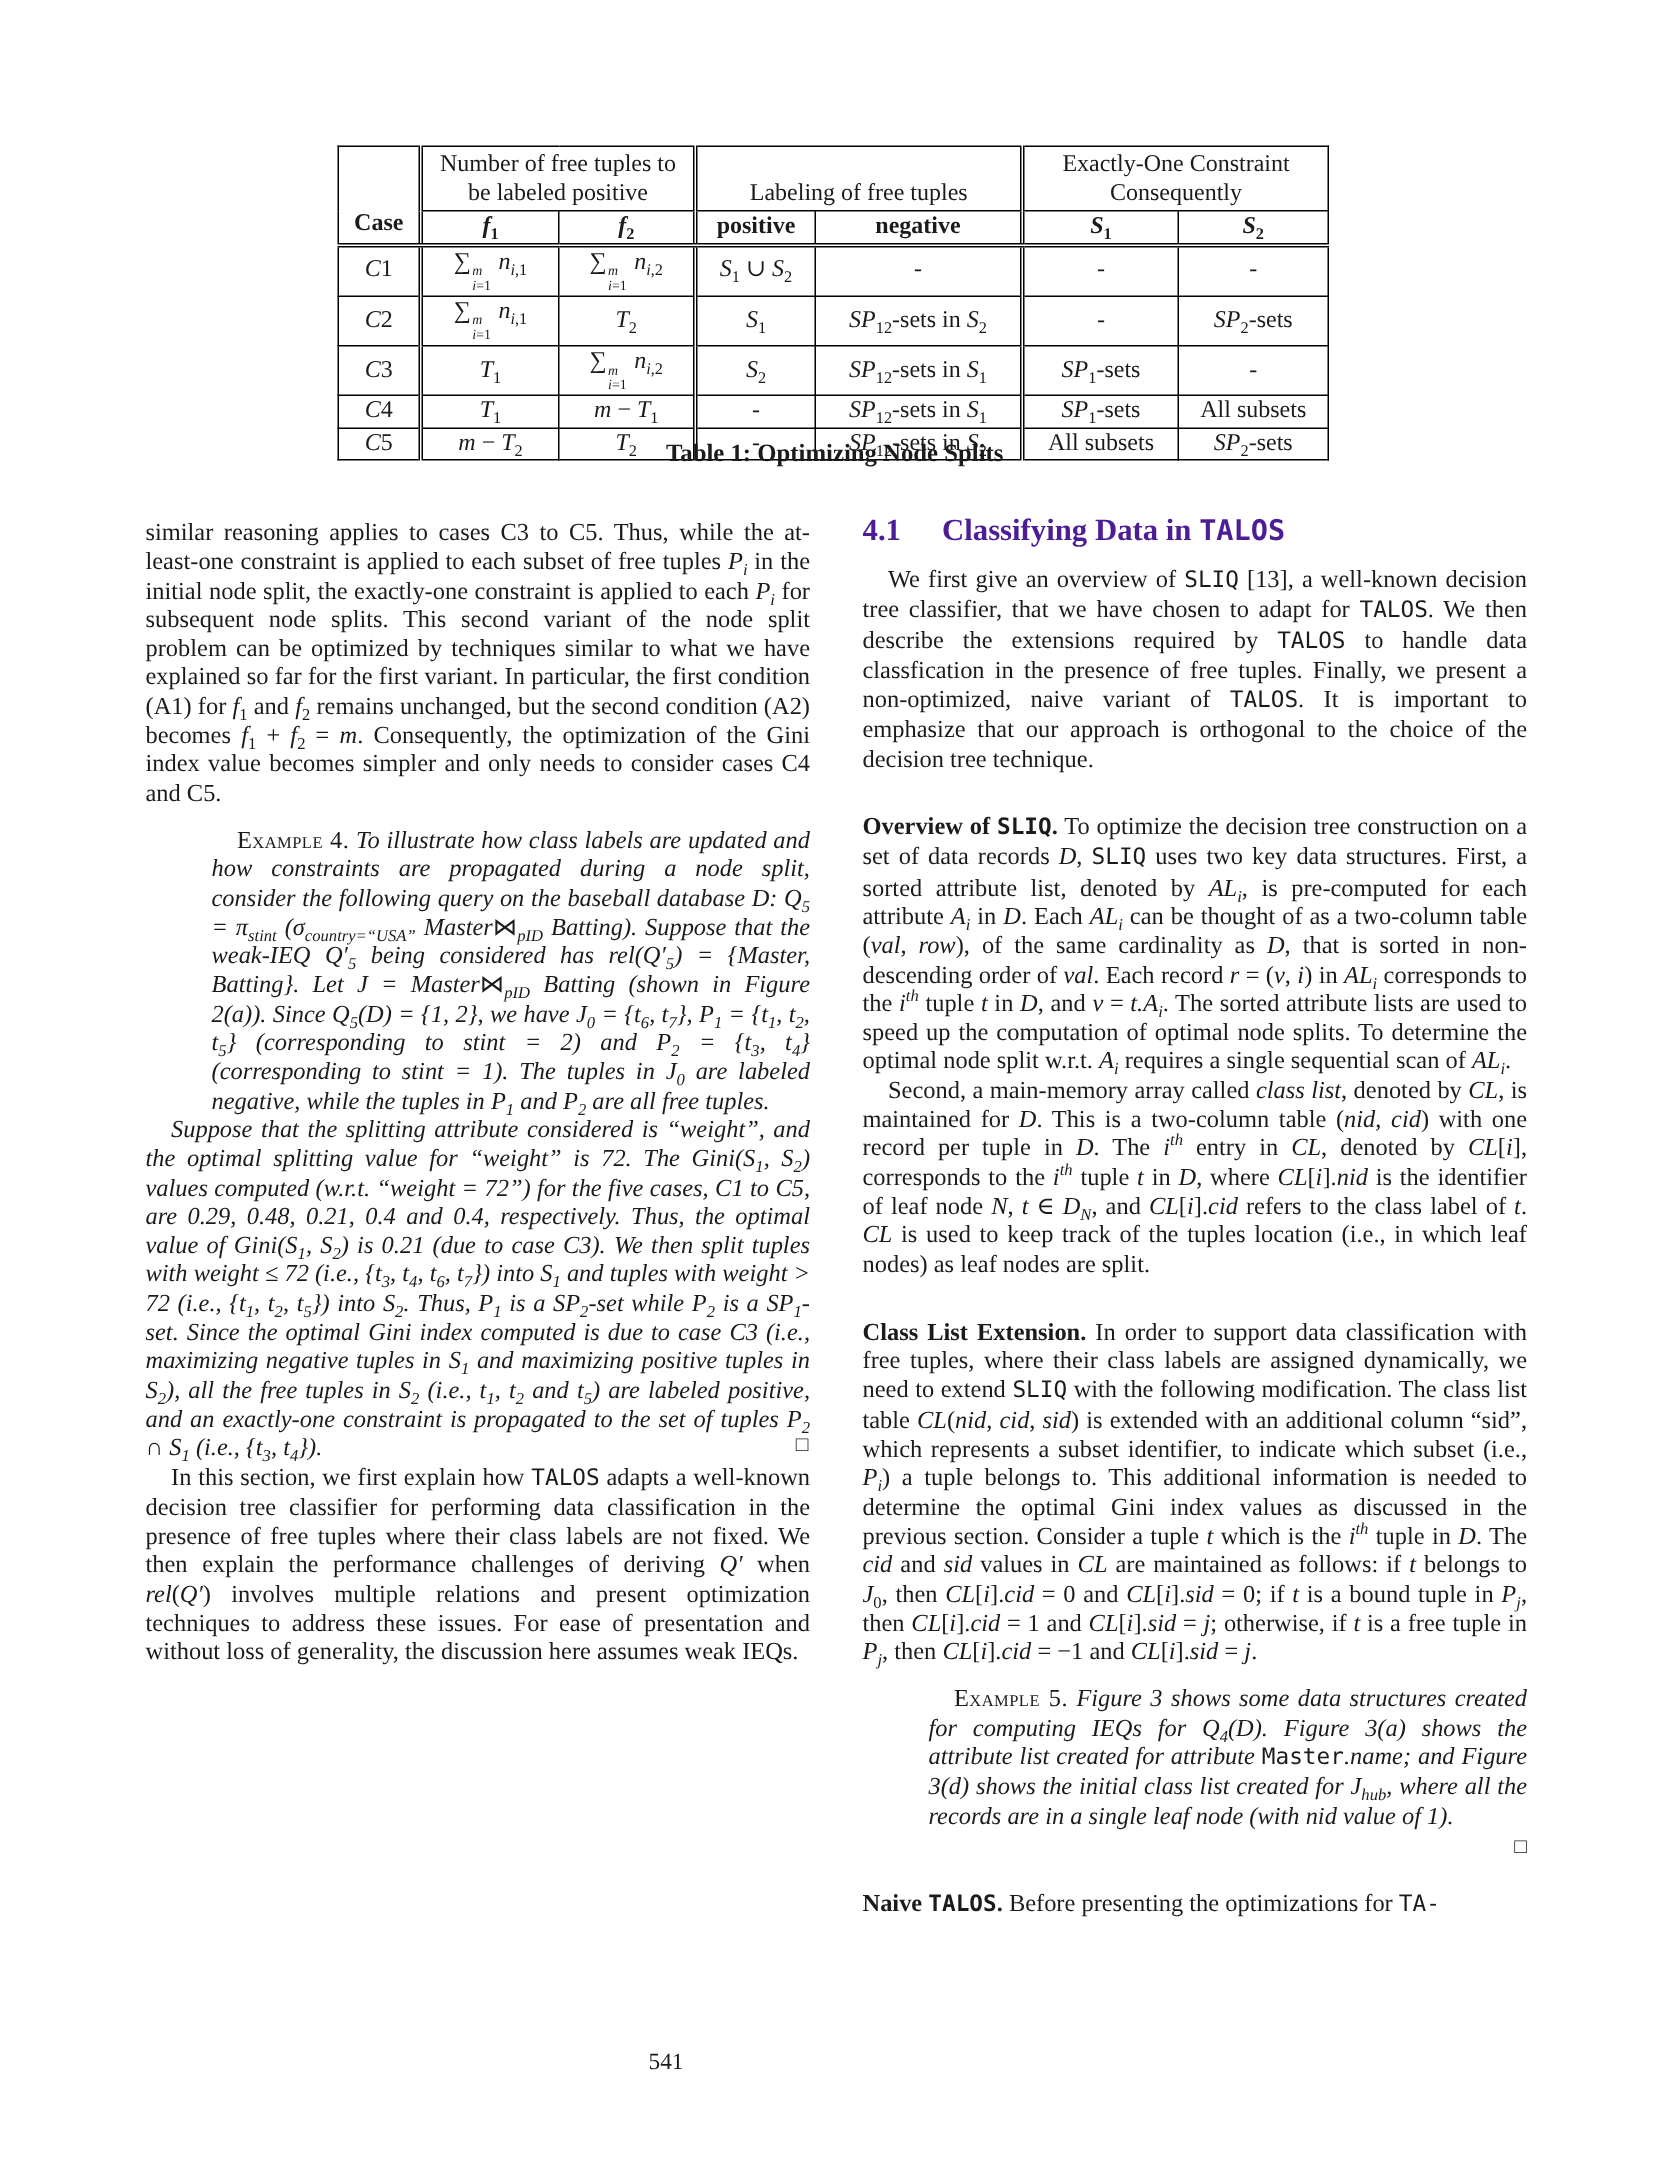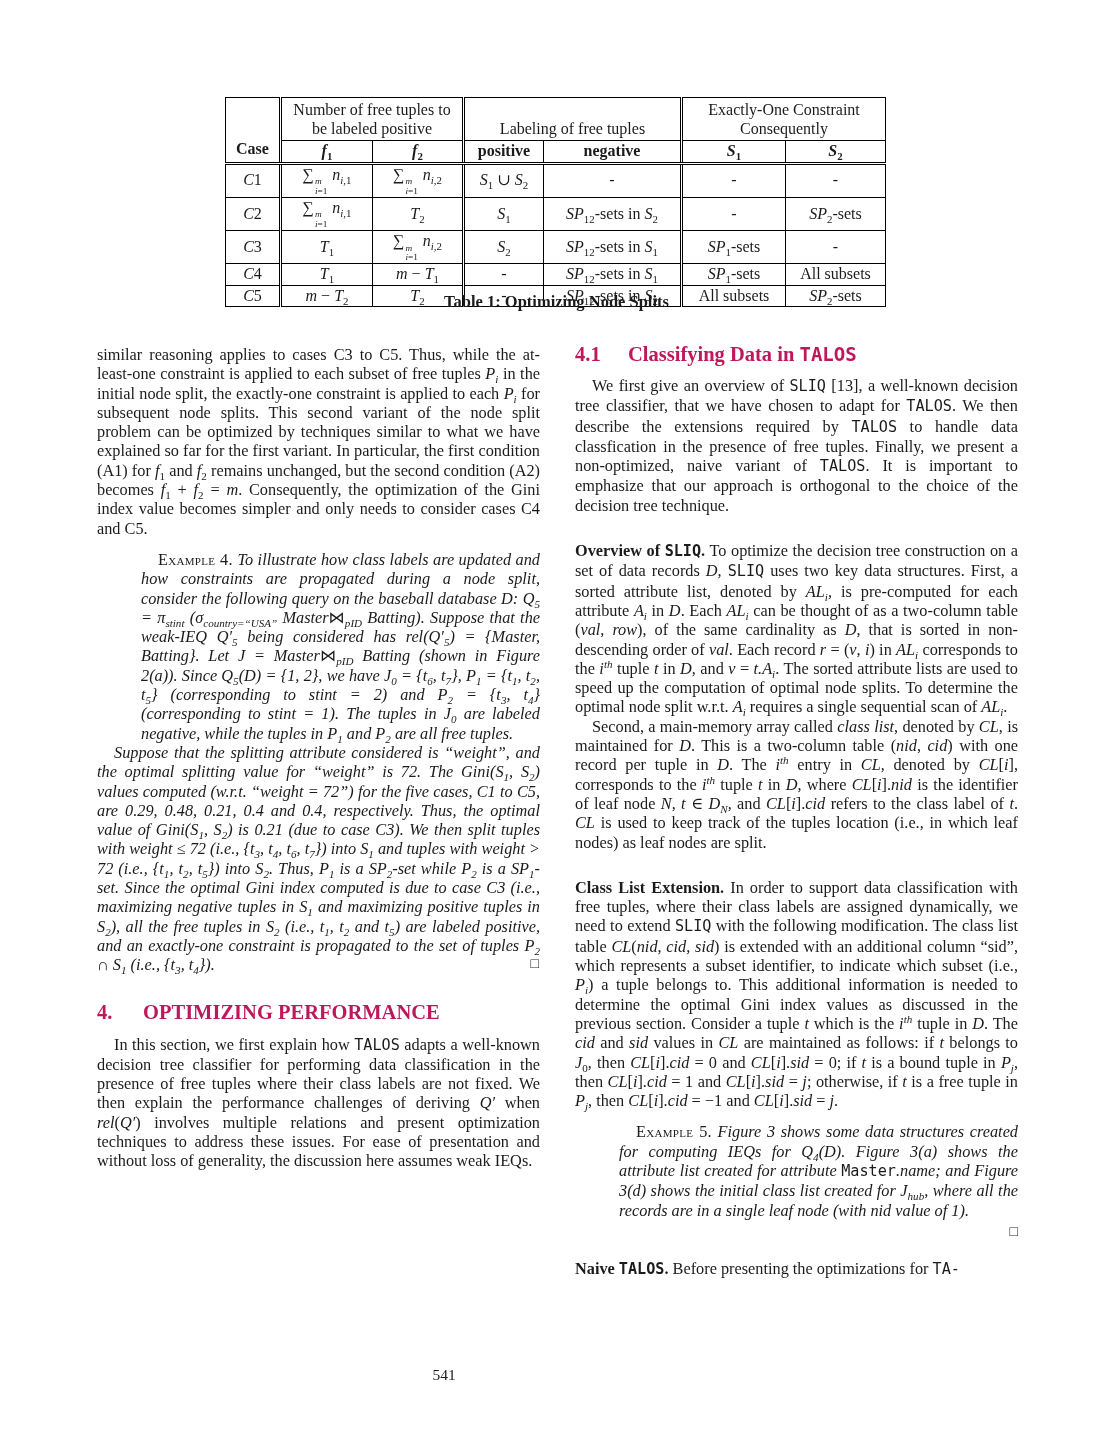--- a/index.html
+++ b/index.html
@@ -12,21 +12,21 @@
   p{margin:0;text-align:justify;font-size:16.3px;line-height:19.3px;}
   .ind{text-indent:17px;}
   code{font-family:"DejaVu Sans Mono","Liberation Mono",monospace;font-size:0.93em;font-style:normal;}
   b code{font-weight:bold;}
   sub,sup{font-size:68%;line-height:0;}
   .sc{font-variant:small-caps;font-style:normal;letter-spacing:0.3px;}
   .pos-rel{position:relative;}
   .qedabs{position:absolute;right:1px;bottom:1px;font-style:normal;font-size:14px;}
   .qedline{display:block;text-align:right;font-style:normal;font-size:14px;margin-top:2px;}
 
-  h2,h3{margin:0;font-weight:bold;color:#be185d;}
+  h2,h3{margin:0;font-weight:bold;color:#4c1d95;}
   h2{font-size:20.5px;line-height:24px;margin-top:25px;margin-bottom:11px;}
   h3{font-size:20.5px;line-height:24px;margin-bottom:10px;}
   .secnum{display:inline-block;}
   h2 .secnum{width:46px;}
   h3 .secnum{width:53px;}
   h3 code{font-weight:bold;}
 
   
   .col{position:absolute;width:443px;}
   .col-left{left:97px;top:345px;}
@@ -143,23 +143,20 @@
     </tbody>
       </table>
   </div>
 
   <div class="caption">Table 1: Optimizing Node Splits</div>
 
   <div class="col col-left">
     <p>similar reasoning applies to cases C3 to C5.  Thus, while the at-least-one constraint is applied to each subset of free tuples <i>P<sub>i</sub></i> in the initial node split, the exactly-one constraint is applied to each <i>P<sub>i</sub></i> for subsequent node splits.  This second variant of the node split problem can be optimized by techniques similar to what we have explained so far for the first variant.  In particular, the first condition (A1) for <i>f</i><sub>1</sub> and <i>f</i><sub>2</sub> remains unchanged, but the second condition (A2) becomes <i>f</i><sub>1</sub> + <i>f</i><sub>2</sub> = <i>m</i>.  Consequently, the optimization of the Gini index value becomes simpler and only needs to consider cases C4 and C5.</p>
     <p class="ind mt-md"><span class="sc">Example 4.</span> <i>To illustrate how class labels are updated and how constraints are propagated during a node split, consider the following query on the baseball database D: Q<sub>5</sub> = π<sub>stint</sub> (σ<sub>country=“USA”</sub> Master⋈<sub>pID</sub> Batting). Suppose that the weak-IEQ Q′<sub>5</sub> being considered has rel(Q′<sub>5</sub>) = {Master, Batting}.  Let J = Master⋈<sub>pID</sub> Batting (shown in Figure 2(a)).  Since Q<sub>5</sub>(D) = {1, 2}, we have J<sub>0</sub> = {t<sub>6</sub>, t<sub>7</sub>}, P<sub>1</sub> = {t<sub>1</sub>, t<sub>2</sub>, t<sub>5</sub>} (corresponding to stint = 2) and P<sub>2</sub> = {t<sub>3</sub>, t<sub>4</sub>} (corresponding to stint = 1).  The tuples in J<sub>0</sub> are labeled negative, while the tuples in P<sub>1</sub> and P<sub>2</sub> are all free tuples.</i></p>
     <p class="ind pos-rel"><i>Suppose that the splitting attribute considered is “weight”, and the optimal splitting value for “weight” is 72.  The Gini(S<sub>1</sub>, S<sub>2</sub>) values computed (w.r.t.  “weight = 72”) for the five cases, C1 to C5, are 0.29, 0.48, 0.21, 0.4 and 0.4, respectively.  Thus, the optimal value of Gini(S<sub>1</sub>, S<sub>2</sub>) is 0.21 (due to case C3).  We then split tuples with weight ≤ 72 (i.e., {t<sub>3</sub>, t<sub>4</sub>, t<sub>6</sub>, t<sub>7</sub>}) into S<sub>1</sub> and tuples with weight &gt; 72 (i.e., {t<sub>1</sub>, t<sub>2</sub>, t<sub>5</sub>}) into S<sub>2</sub>.  Thus, P<sub>1</sub> is a SP<sub>2</sub>-set while P<sub>2</sub> is a SP<sub>1</sub>-set.  Since the optimal Gini index computed is due to case C3 (i.e., maximizing negative tuples in S<sub>1</sub> and maximizing positive tuples in S<sub>2</sub>), all the free tuples in S<sub>2</sub> (i.e., t<sub>1</sub>, t<sub>2</sub> and t<sub>5</sub>) are labeled positive, and an exactly-one constraint is propagated to the set of tuples P<sub>2</sub> ∩ S<sub>1</sub> (i.e., {t<sub>3</sub>, t<sub>4</sub>}).</i><span class="qedabs">□</span></p>
-    <h2>
-      <span class="secnum">4.</span><span>OPTIMIZING PERFORMANCE</span>
-    </h2>
     <p class="ind">In this section, we first explain how <code>TALOS</code> adapts a well-known decision tree classifier for performing data classification in the presence of free tuples where their class labels are not fixed.  We then explain the performance challenges of deriving <i>Q′</i> when <i>rel</i>(<i>Q′</i>) involves multiple relations and present optimization techniques to address these issues.  For ease of presentation and without loss of generality, the discussion here assumes weak IEQs.</p>
   </div>
 
   <div class="col col-right">
     <h3>
       <span class="secnum">4.1</span><span>Classifying Data in <code>TALOS</code></span>
     </h3>
     <p class="ind">We first give an overview of <code>SLIQ</code> [13], a well-known decision tree classifier, that we have chosen to adapt for <code>TALOS</code>. We then describe the extensions required by <code>TALOS</code> to handle data classfication in the presence of free tuples.  Finally, we present a non-optimized, naive variant of <code>TALOS</code>. It is important to emphasize that our approach is orthogonal to the choice of the decision tree technique.</p>
     <p class="mt-sm"><b>Overview of <code>SLIQ</code>.</b> To optimize the decision tree construction on a set of data records <i>D</i>, <code>SLIQ</code> uses two key data structures.  First, a sorted attribute list, denoted by <i>AL<sub>i</sub></i>, is pre-computed for each attribute <i>A<sub>i</sub></i> in <i>D</i>.  Each <i>AL<sub>i</sub></i> can be thought of as a two-column table (<i>val</i>, <i>row</i>), of the same cardinality as <i>D</i>, that is sorted in non-descending order of <i>val</i>.  Each record <i>r</i> = (<i>v</i>, <i>i</i>) in <i>AL<sub>i</sub></i> corresponds to the <i>i<sup>th</sup></i> tuple <i>t</i> in <i>D</i>, and <i>v</i> = <i>t.A<sub>i</sub></i>.  The sorted attribute lists are used to speed up the computation of optimal node splits.  To determine the optimal node split w.r.t.  <i>A<sub>i</sub></i> requires a single sequential scan of <i>AL<sub>i</sub></i>.</p>
     <p class="ind">Second, a main-memory array called <i>class list</i>, denoted by <i>CL</i>, is maintained for <i>D</i>.  This is a two-column table (<i>nid</i>, <i>cid</i>) with one record per tuple in <i>D</i>.  The <i>i<sup>th</sup></i> entry in <i>CL</i>, denoted by <i>CL</i>[<i>i</i>], corresponds to the <i>i<sup>th</sup></i> tuple <i>t</i> in <i>D</i>, where <i>CL</i>[<i>i</i>].<i>nid</i> is the identifier of leaf node <i>N</i>, <i>t</i> ∈ <i>D<sub>N</sub></i>, and <i>CL</i>[<i>i</i>].<i>cid</i> refers to the class label of <i>t</i>.  <i>CL</i> is used to keep track of the tuples location (i.e., in which leaf nodes) as leaf nodes are split.</p>

